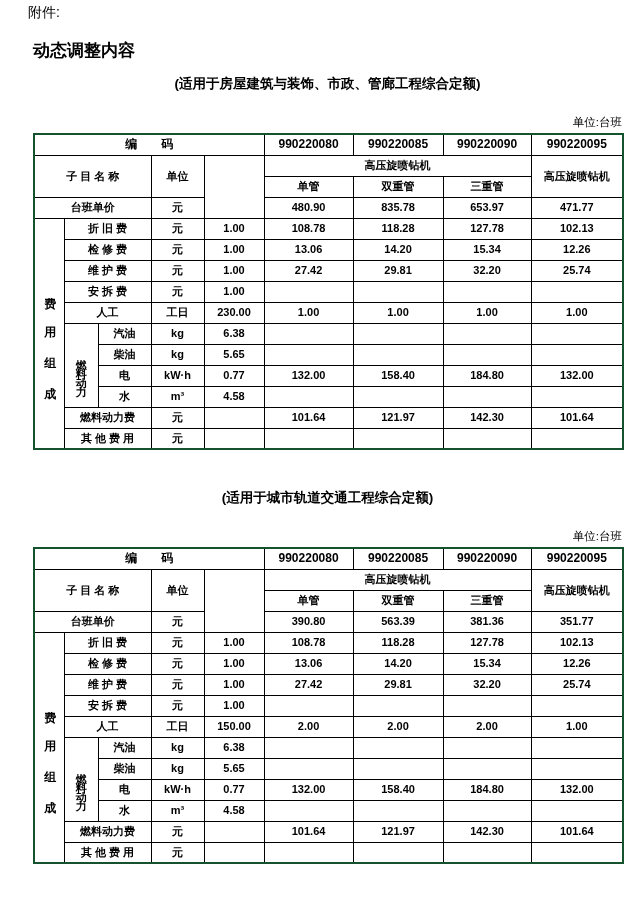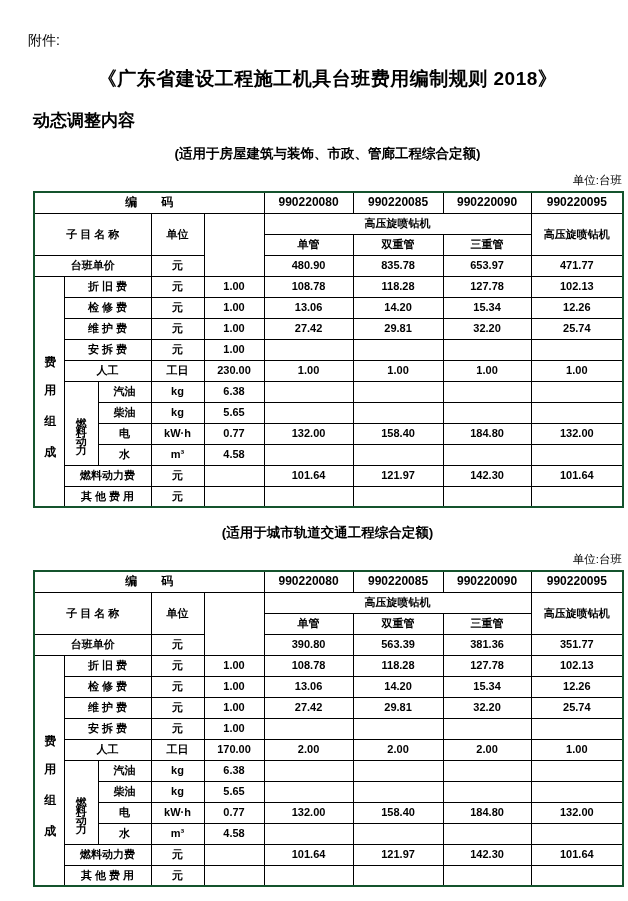--- a/index.html
+++ b/index.html
@@ -6,21 +6,21 @@
   html, body { margin: 0; padding: 0; }
   body {
     width: 628px;
     height: 901px;
     background: #ffffff;
     color: #000000;
     font-family: "Liberation Sans", "DejaVu Sans", sans-serif;
     overflow: hidden;
   }
   .attachment {
-    margin: 32px 0 0 28px;
+    margin: 4px 0 0 28px;
     font-size: 14px;
     font-weight: normal;
   }
   .doc {
     width: 589px;
     margin-left: 33px;
   }
   .page-title {
     margin-top: 16px;
     text-align: center;
@@ -32,23 +32,23 @@
     margin-top: 17px;
     font-size: 17px;
     font-weight: bold;
   }
   .table-caption {
     text-align: center;
     font-size: 13.5px;
     font-weight: bold;
   }
   .caption1 { margin-top: 13px; }
-  .caption2 { margin-top: 16px; }
+  .caption2 { margin-top: 39px; }
   .unit-note {
-    margin-top: 10px;
+    margin-top: 22px;
     margin-bottom: 3px;
     text-align: right;
     font-size: 11.5px;
     font-weight: normal;
   }
   table.cost-table {
     width: 589px;
     border-collapse: collapse;
     table-layout: fixed;
     border: 2px solid #14532d;
@@ -75,21 +75,20 @@
   .vtext.cost-group { letter-spacing: 30px; margin-bottom: -30px; font-size: 12px; }
   .vtext.fuel-group { letter-spacing: 9px;  margin-bottom: -9px;  font-size: 11px; }
 </style>
 </head>
 <body>
 
 <div class="attachment">附件:</div>
 
 <div class="doc">
 
-  <div class="page-title">《广东省建设工程施工机具台班费用编制规则 2018》</div>
   <div class="page-subtitle">动态调整内容</div>
 
   <div class="table-caption caption1">(适用于房屋建筑与装饰、市政、管廊工程综合定额)</div>
   <div class="unit-note">单位:台班</div>
 
   <table class="cost-table">
     <colgroup>
       <col style="width:30px">
         <col style="width:34px">
         <col style="width:53px">
@@ -308,21 +307,21 @@
         <td>元</td>
         <td>1.00</td>
         <td></td>
         <td></td>
         <td></td>
         <td></td>
       </tr>
       <tr>
         <td colspan="2">人工</td>
         <td>工日</td>
-        <td>170.00</td>
+        <td>150.00</td>
         <td>2.00</td>
         <td>2.00</td>
         <td>2.00</td>
         <td>1.00</td>
       </tr>
       <tr>
         <td rowspan="4"><span class="vtext fuel-group">燃料动力</span></td>
         <td>汽油</td>
         <td>kg</td>
         <td>6.38</td>

